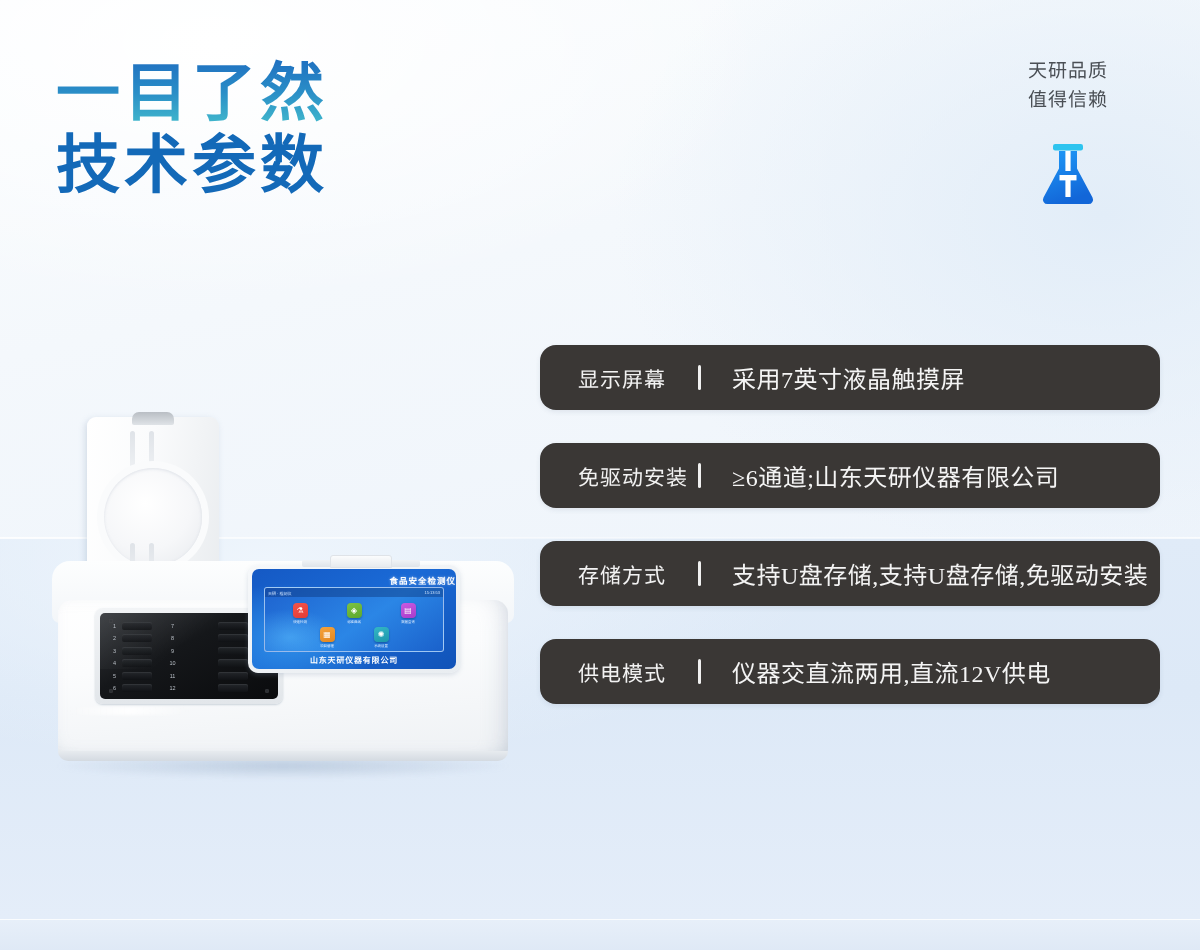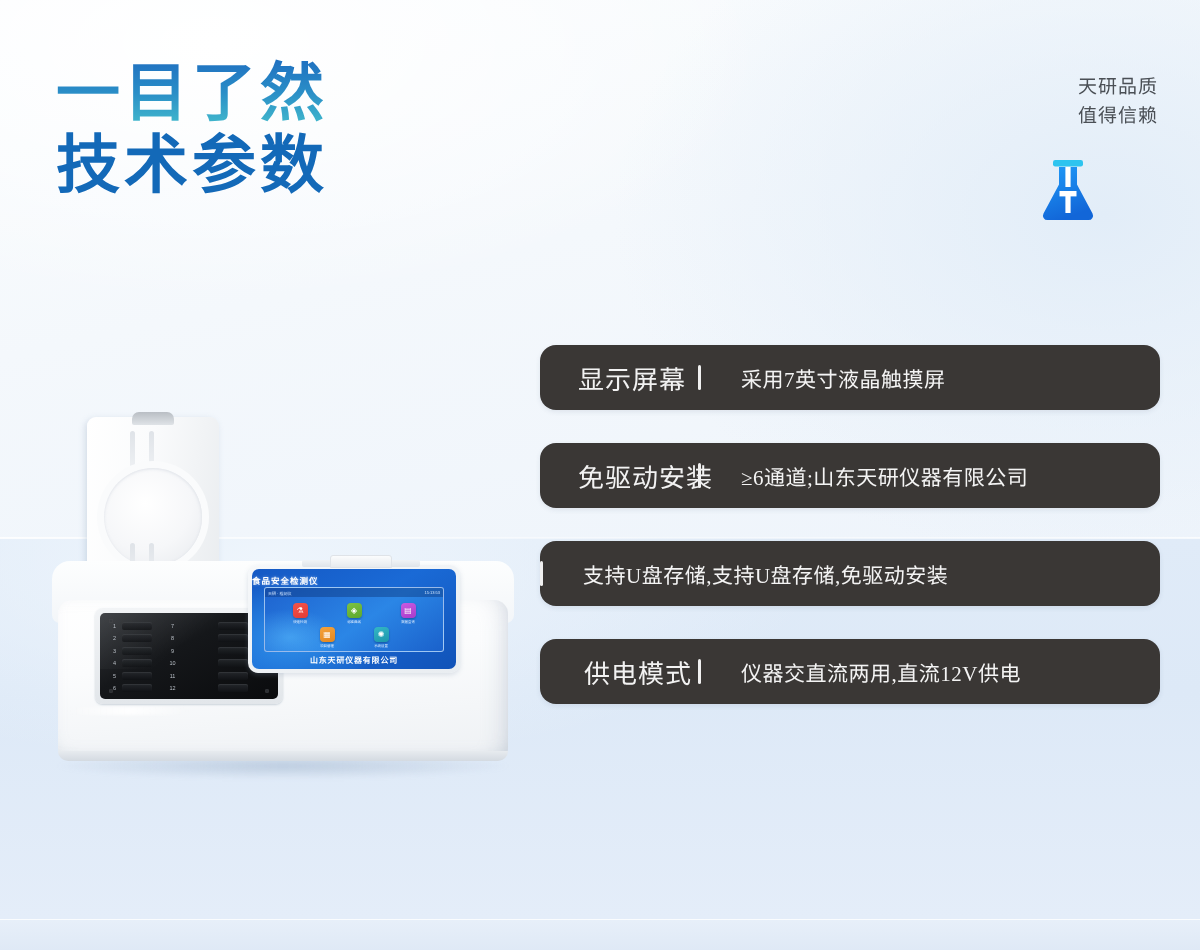--- a/index.html
+++ b/index.html
@@ -62,22 +62,22 @@
   .ln-2{
     background:linear-gradient(180deg,#1f6fc0 0%, #2a8ec7 48%, #45bfcd 100%);
     -webkit-background-clip:text;
     background-clip:text;
     color:transparent;
     -webkit-text-fill-color:transparent;
   }
 
   
   .brand{
-    position:absolute; right:42px; top:72px;
-    text-align:right; width:180px;
+    position:absolute; right:42px; top:56px;
+    text-align:center; width:180px;
   }
   .brand .sl{
     display:block;
     font-size:19px;
     line-height:29px;
     color:#4a4f55;
     letter-spacing:1px;
     white-space:nowrap;
   }
   .flask-wrap{
@@ -90,39 +90,39 @@
     position:absolute; left:540px; top:345px; width:620px;
   }
   .spec-row{
     height:65px;
     margin-bottom:33px;
     background:#3a3735;
     border-radius:16px;
     display:flex; align-items:center;
     box-shadow:0 2px 5px rgba(60,80,110,.10);
   }
-  .spec-row:last-child{ margin-bottom:12px;text-align:center; }
+  .spec-row:last-child{ margin-bottom:12px; }
   .spec-label{
     width:158px;
     padding-left:38px;
     color:#f2f2f2;
-    font-size:26px;
+    font-size:21px;
     letter-spacing:1px;
     white-space:nowrap;
   }
   .spec-div{
     width:3px; height:25px;
     background:#f0f0f0;
     border-radius:2px;
     flex:0 0 auto;
   }
   .spec-value{
-    padding-left:40px;
+    padding-left:31px;
     color:#f4f4f4;
-    font-size:21px;
+    font-size:24px;
     letter-spacing:.5px;
     white-space:nowrap;
   }
 
   
   .device{
     position:absolute; left:40px; top:415px;
     width:480px; height:400px;
   }
 
@@ -259,21 +259,21 @@
     position:relative;
     width:100%; height:100%;
     border-radius:7px;
     overflow:hidden;
     background:
       radial-gradient(ellipse 150px 90px at 18% 70%, #2f8fe8 0%, rgba(47,143,232,0) 62%),
       linear-gradient(150deg,#1559c4 0%,#1a6ad6 45%,#1153b8 100%);
   }
   .scr-title{
     position:absolute; top:5px; left:0; right:0;
-    text-align:left;
+    text-align:right;
     font-size:8.5px; color:#ffffff; letter-spacing:1px;
     font-weight:700;
     text-shadow:0 0 3px rgba(255,255,255,.45);
   }
   .scr-foot{
     position:absolute; bottom:4px; left:0; right:0;
     text-align:center;
     font-size:8px; color:#ffffff; letter-spacing:.8px;
     font-weight:700;
   }
@@ -483,20 +483,21 @@
         <div class="spec-label">显示屏幕</div>
         <div class="spec-div"></div>
         <div class="spec-value">采用7英寸液晶触摸屏</div>
       </div>
       <div class="spec-row">
         <div class="spec-label">免驱动安装</div>
         <div class="spec-div"></div>
         <div class="spec-value">≥6通道;山东天研仪器有限公司</div>
       </div>
       <div class="spec-row">
+        <div class="spec-label">存储方式</div>
         <div class="spec-div"></div>
         <div class="spec-value">支持U盘存储,支持U盘存储,免驱动安装</div>
       </div>
       <div class="spec-row">
         <div class="spec-label">供电模式</div>
         <div class="spec-div"></div>
         <div class="spec-value">仪器交直流两用,直流12V供电</div>
       </div>
     </div>
 

